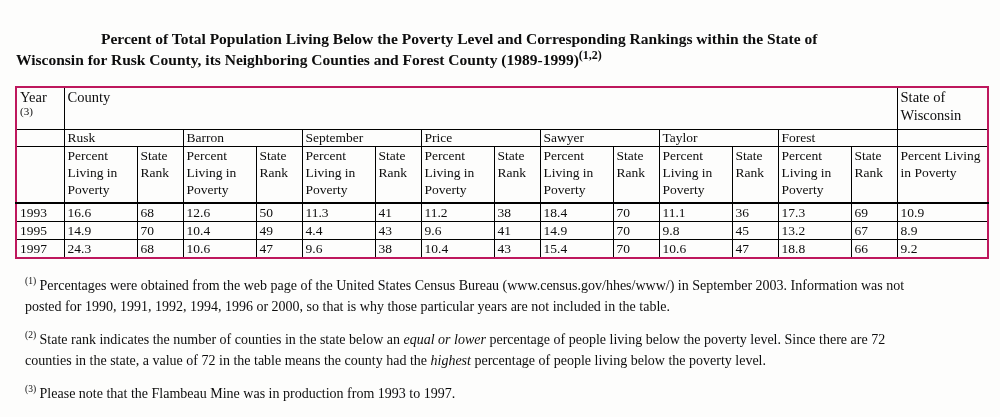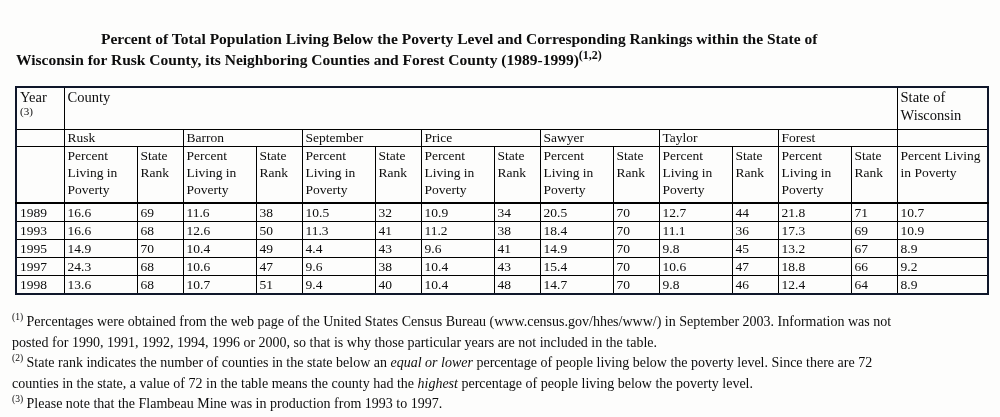--- a/index.html
+++ b/index.html
@@ -29,21 +29,21 @@
     line-height: 0;
     font-weight: bold;
   }
 
   
   table.ptable {
     border-collapse: collapse;
     table-layout: fixed;
     width: 971px;
     margin: 16px 16px 0 15px;
-    border: 2px solid #0f172a;
+    border: 2px solid #be185d;
   }
   .c-year  { width: 48px; }
   .c-pct   { width: 73px; }
   .c-rank  { width: 46px; }
   .c-state { width: 91px; }
   table.ptable th, table.ptable td {
     border: 1px solid #000;
     font-weight: normal;
     text-align: left;
     vertical-align: top;
@@ -59,21 +59,21 @@
   tr.r-labels th { height: 57px; border-bottom: 2px solid #000; }
   tbody td { height: 17px; line-height: 16px; }
 
   
   .footnotes {
     margin: 17px 12px 0 12px;
     width: 910px;
     font-size: 14px;
     line-height: 20.5px;
   }
-  .footnotes p { margin: 0; }
+  .footnotes p { margin: 13px; }
   .sup-fn {
     font-size: 9.5px;
     vertical-align: super;
     line-height: 0;
   }
 </style>
 </head>
 <body>
 
 <div class="page">
@@ -136,38 +136,20 @@
           <th>State Rank</th>
           <th>Percent Living in Poverty</th>
           <th>State Rank</th>
           <th>Percent Living in Poverty</th>
           <th>State Rank</th>
           <th id="col-labels-end">Percent Living in Poverty</th>
       </tr>
     </thead>
     <tbody id="table-body">
         <tr>
-          <td>1989</td>
-          <td>16.6</td>
-          <td>69</td>
-          <td>11.6</td>
-          <td>38</td>
-          <td>10.5</td>
-          <td>32</td>
-          <td>10.9</td>
-          <td>34</td>
-          <td>20.5</td>
-          <td>70</td>
-          <td>12.7</td>
-          <td>44</td>
-          <td>21.8</td>
-          <td>71</td>
-          <td>10.7</td>
-        </tr>
-        <tr>
           <td>1993</td>
           <td>16.6</td>
           <td>68</td>
           <td>12.6</td>
           <td>50</td>
           <td>11.3</td>
           <td>41</td>
           <td>11.2</td>
           <td>38</td>
           <td>18.4</td>
@@ -207,38 +189,20 @@
           <td>10.4</td>
           <td>43</td>
           <td>15.4</td>
           <td>70</td>
           <td>10.6</td>
           <td>47</td>
           <td>18.8</td>
           <td>66</td>
           <td>9.2</td>
         </tr>
-        <tr>
-          <td>1998</td>
-          <td>13.6</td>
-          <td>68</td>
-          <td>10.7</td>
-          <td>51</td>
-          <td>9.4</td>
-          <td>40</td>
-          <td>10.4</td>
-          <td>48</td>
-          <td>14.7</td>
-          <td>70</td>
-          <td>9.8</td>
-          <td>46</td>
-          <td>12.4</td>
-          <td>64</td>
-          <td>8.9</td>
-        </tr>
       </tbody>
   </table>
 
   <div class="footnotes">
     <p><sup class="sup-fn">(1)</sup><span> Percentages were obtained from the web page of the United States Census Bureau (www.census.gov/hhes/www/) in September 2003. Information was not posted for 1990, 1991, 1992, 1994, 1996 or 2000, so that is why those particular years are not included in the table.</span></p>
     <p><sup class="sup-fn">(2)</sup><span> State rank indicates the number of counties in the state below an </span><i>equal or lower</i><span> percentage of people living below the poverty level. Since there are 72 counties in the state, a value of 72 in the table means the county had the </span><i>highest</i><span> percentage of people living below the poverty level.</span></p>
     <p><sup class="sup-fn">(3)</sup><span> Please note that the Flambeau Mine was in production from 1993 to 1997.</span></p>
   </div>
 
 </div>

